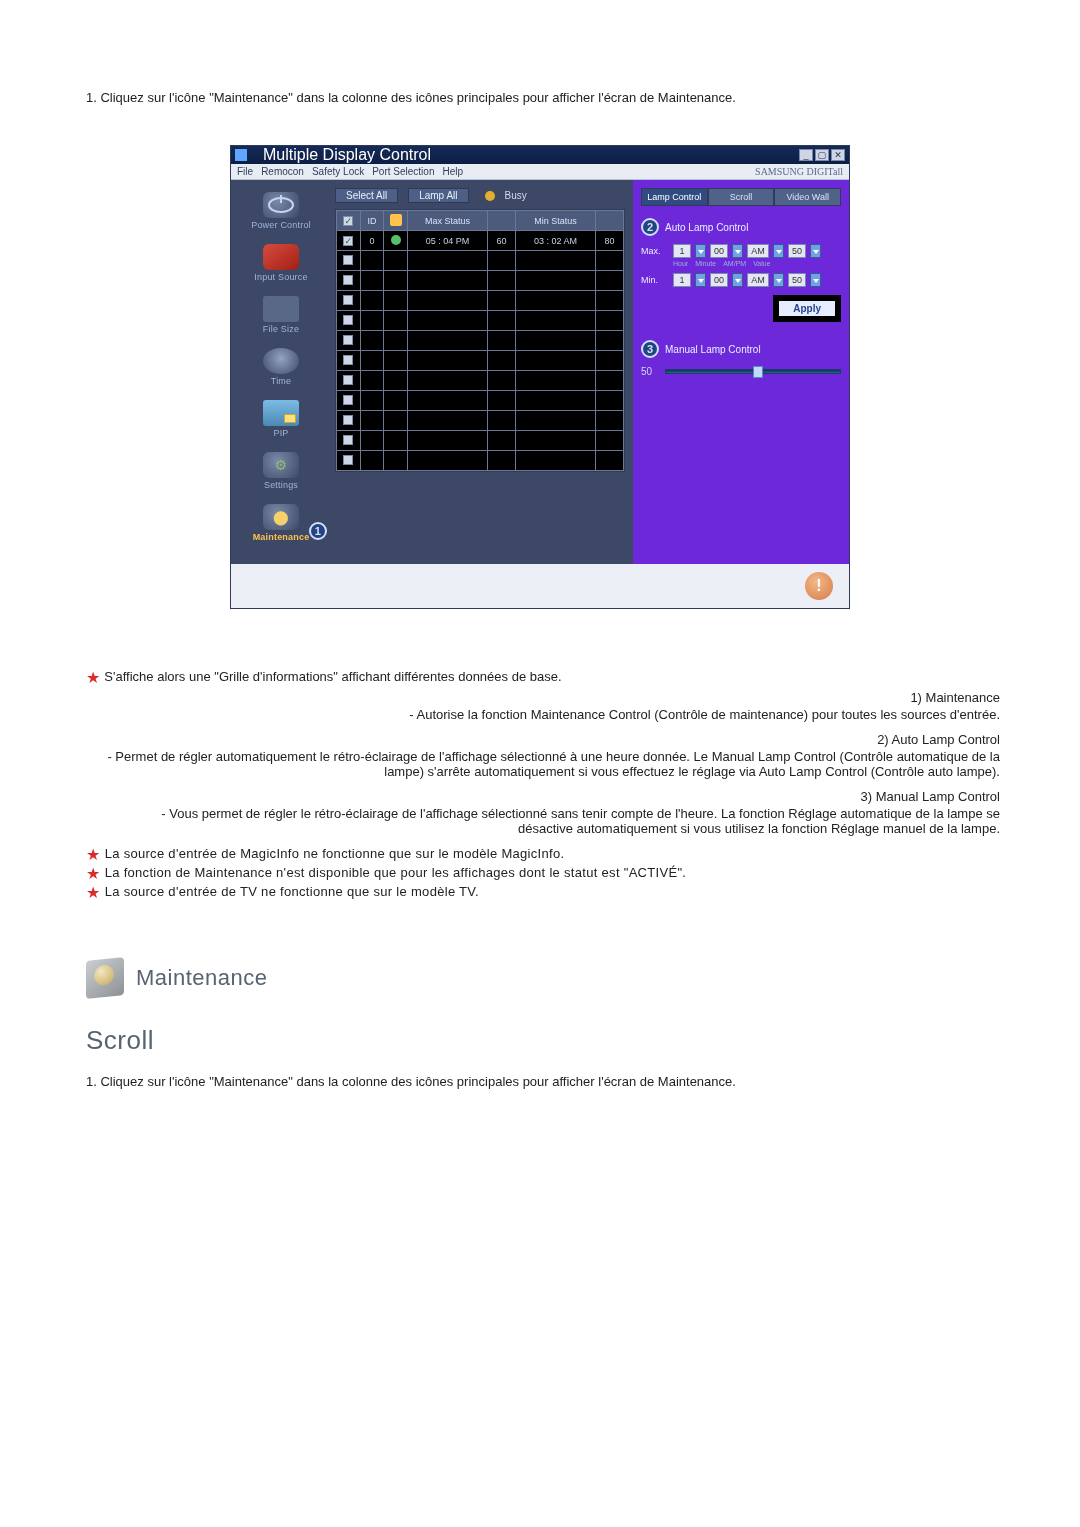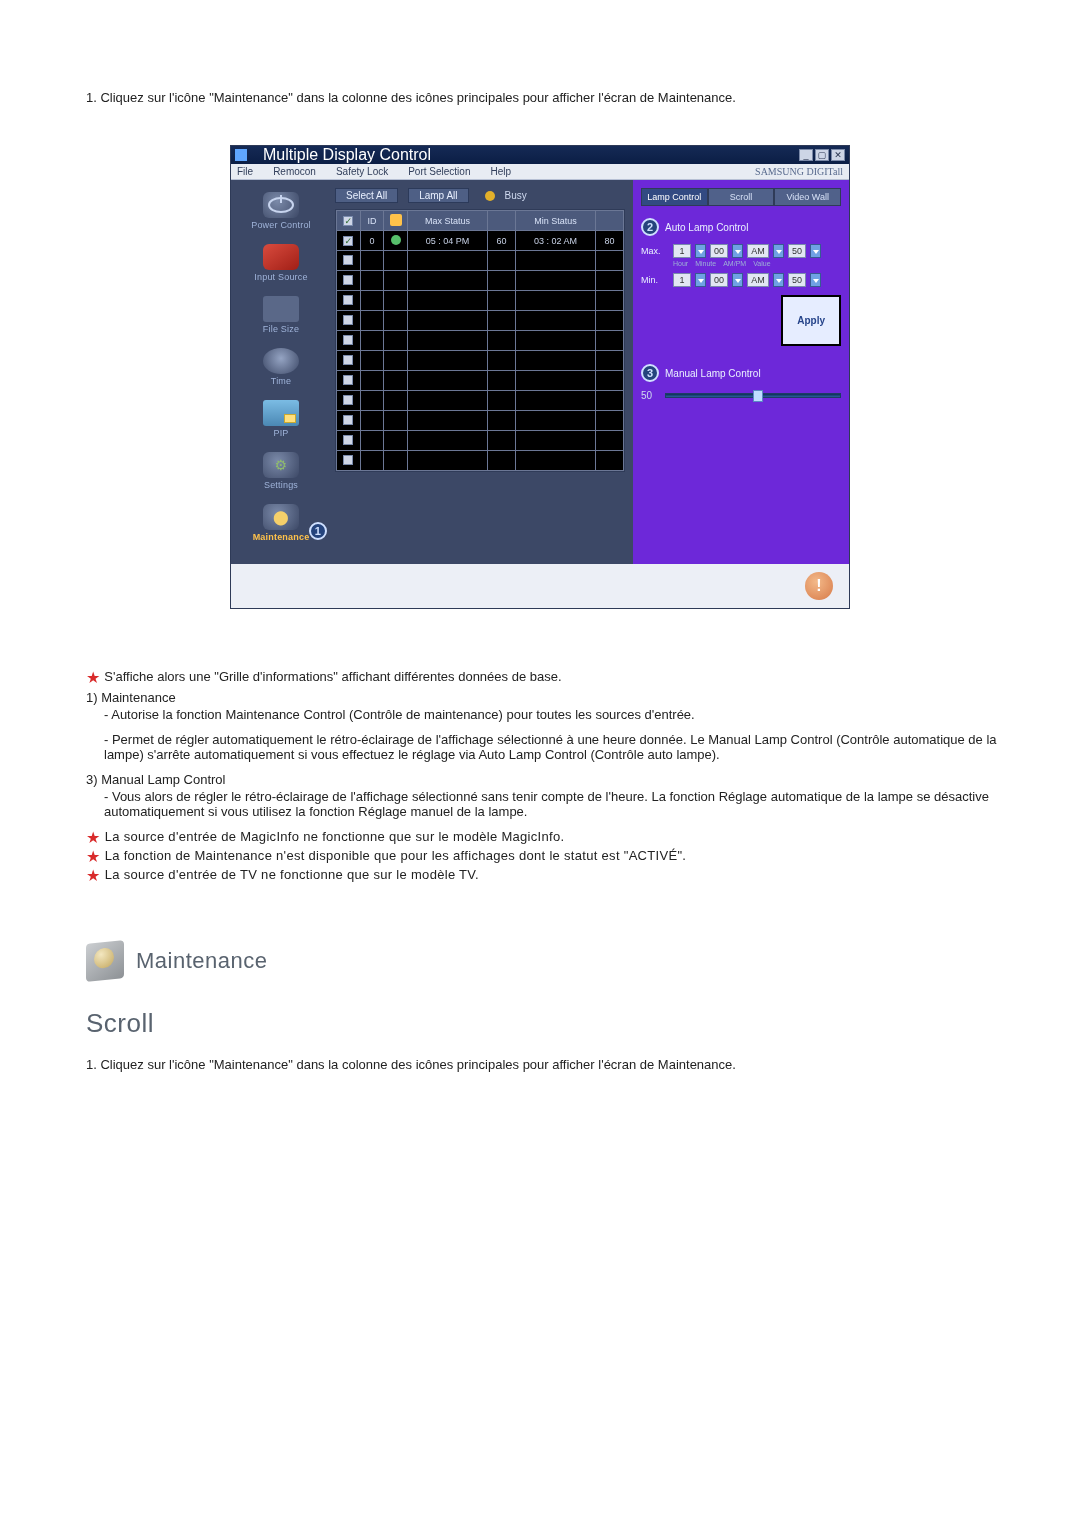--- a/index.html
+++ b/index.html
@@ -8,21 +8,21 @@
 
   .intro-line { margin: 30px 0 40px 6px; }
 
   
   .app-window { width: 620px; margin: 0 auto 60px auto; border: 1px solid #2e3a57; font-size: 11px; }
   .titlebar { background: linear-gradient(#152a55,#0b1e45); color: #fff; display: flex; align-items: center; height: 18px; padding: 0 4px; }
   .titlebar .tb-icon { width: 12px; height: 12px; background: #5fa6ff; margin-right: 4px; }
   .titlebar .tb-title { flex: 1; font-size: 16px; padding-left: 12px; }
   .titlebar .tb-btns { display: flex; gap: 2px; }
   .titlebar .tb-btn { width: 14px; height: 12px; background: #cdd5e6; border: 1px solid #7a89a8; font-size: 9px; line-height: 10px; text-align: center; color: #2a3550; }
-  .menubar { background: #e8ecf3; border-bottom: 1px solid #b7c0d4; display: flex; padding: 2px 6px; gap: 20px; font-size: 10px; color: #33405c; }
+  .menubar { background: #e8ecf3; border-bottom: 1px solid #b7c0d4; display: flex; padding: 2px 6px; gap: 8px; font-size: 10px; color: #33405c; }
   .menubar span.brand { margin-left: auto; font-family: Liberation Serif, serif; font-size: 10px; color: #596b8e; }
   .app-body { display: flex; background: #3c4866; }
 
   
   .nav { width: 100px; background: #3c4866; padding: 10px 0; }
   .nav-item { text-align: center; color: #9fb3d9; font-size: 9px; letter-spacing: .2px; padding: 2px 0 12px 0; }
   .nav-item .ic { width: 36px; height: 26px; margin: 0 auto 2px auto; background: radial-gradient(circle at 40% 35%, #7b8aa9, #3c4866); border-radius: 6px; position: relative; }
   .nav-item .ic.power::before { content:""; position:absolute; inset:5px; border:2px solid #c7d4ee; border-radius:50%; }
   .nav-item .ic.power::after  { content:""; position:absolute; left:50%; top:3px; width:2px; height:8px; background:#c7d4ee; transform:translateX(-50%); }
   .nav-item .ic.src   { background: linear-gradient(145deg,#d94b3e,#a11f16); }
@@ -57,34 +57,34 @@
   .tabrow { display:flex; gap:0; margin-bottom:12px; }
   .tab { flex:1; text-align:center; font-size:9px; padding:3px 0; background:#50618a; color:#d7e1f6; border:1px solid #2f3b58; }
   .tab.active { background:#324a82; color:#fff; }
   .panel-title { color:#e9f0ff; font-size:10px; display:flex; align-items:center; gap:6px; margin:6px 0 8px 0; }
   .circ-num { width:18px; height:18px; border:2px solid #cfe0ff; border-radius:50%; color:#cfe0ff; font-weight:bold; font-size:11px; display:flex; align-items:center; justify-content:center; background:#25447d; }
   .row { display:flex; align-items:center; gap:4px; margin-bottom:4px; color:#e9f0ff; font-size:9px; }
   .tiny-in { width:18px; height:14px; background:#e2e7f3; border:1px solid #7a8bad; color:#333; font-size:9px; text-align:center; line-height:12px; }
   .dd { width:11px; height:14px; background:#6fa1e4; border:1px solid #375a93; position:relative; }
   .dd::after { content:""; position:absolute; left:2px; top:5px; border-left:3px solid transparent; border-right:3px solid transparent; border-top:4px solid #fff; }
   .fld-lbls { display:flex; gap:7px; font-size:7px; color:#9db1d6; margin:-2px 0 6px 32px; }
-  .apply { margin-left:auto; display:block; background:#e6edff; color:#26448a; font-weight:bold; font-size:10px; padding:18px 14px; border:2px solid #000000; margin-top:8px; }
+  .apply { margin-left:auto; display:block; background:#e6edff; color:#26448a; font-weight:bold; font-size:10px; padding:2px 14px; border:6px solid #000000; margin-top:8px; }
   .slider { display:flex; align-items:center; gap:6px; }
   .slider .val { color:#cfd9ef; font-size:10px; width:18px; }
   .track { flex:1; height:5px; background:linear-gradient(#0c2e55,#2a5fa0); position:relative; border:1px solid #1c3d66; }
   .thumb { position:absolute; left:50%; top:-4px; width:10px; height:12px; background:#bfdcff; border:1px solid #5a88c4; }
 
   .status-strip { height:44px; background:#eceff6; display:flex; align-items:center; justify-content:flex-end; padding:0 16px; }
   .warn { width:28px; height:28px; border-radius:50%; background:radial-gradient(circle at 40% 35%, #f3b989, #d77a49); position:relative; }
   .warn::after { content:"!"; position:absolute; inset:0; display:flex; align-items:center; justify-content:center; color:#fff; font-weight:bold; font-size:16px; }
 
   
   .star { color:#d92b2b; font-size:16px; line-height:13px; vertical-align:-2px; margin-right:4px; }
   .note { margin:4px 0 4px 6px; }
-  ol.info { list-style:none; margin:6px 0 0 6px; }
+  ol.info { list-style:none; margin:6px 0 0 6px;text-align:right; }
   ol.info > li { margin-bottom:10px; }
   ol.info > li > .hd { margin-bottom:2px; }
   ol.info > li > .bd { margin-left:18px; }
   .tnote { margin:4px 0 4px 6px; letter-spacing:.3px; }
 
   .sec-head { display:flex; align-items:center; gap:12px; margin:60px 0 28px 6px; }
   .sec-head .cube { width:38px; height:38px; background:linear-gradient(145deg,#cbced1,#8d9195); transform:skewY(-6deg); border-radius:4px; position:relative; }
   .sec-head .cube::after { content:""; position:absolute; left:8px; top:6px; width:20px; height:20px; border-radius:50%; background:radial-gradient(circle at 35% 30%, #f3e7c0, #c3a75e); }
   .sec-head h2 { font-size:22px; color:#59636f; font-weight:normal; letter-spacing:.5px; }
   h1.scroll { font-size:26px; color:#59636f; font-weight:normal; margin:10px 0 18px 6px; letter-spacing:.5px; }
@@ -352,25 +352,26 @@
     </div>
   </div>
 
   <p class="note"><span class="star">★</span><span>S'affiche alors une "Grille d'informations" affichant différentes données de base.</span></p>
   <ol class="info">
     <li>
         <div class="hd">1)  Maintenance</div>
         <div class="bd">- Autorise la fonction Maintenance Control (Contrôle de maintenance) pour toutes les sources d'entrée.</div>
       </li>
     <li>
+        <div class="hd">2)  Auto Lamp Control</div>
         <div class="bd">- Permet de régler automatiquement le rétro-éclairage de l'affichage sélectionné à une heure donnée. Le Manual Lamp Control (Contrôle automatique de la lampe) s'arrête automatiquement si vous effectuez le réglage via Auto Lamp Control (Contrôle auto lampe).</div>
       </li>
     <li>
         <div class="hd">3)  Manual Lamp Control</div>
-        <div class="bd">- Vous alors de régler le rétro-éclairage de l'affichage sélectionné sans tenir compte de l'heure. La fonction Réglage automatique de la lampe se désactive automatiquement si vous utilisez la fonction Réglage manuel de la lampe.</div>
+        <div class="bd">- Vous permet de régler le rétro-éclairage de l'affichage sélectionné sans tenir compte de l'heure. La fonction Réglage automatique de la lampe se désactive automatiquement si vous utilisez la fonction Réglage manuel de la lampe.</div>
       </li>
   </ol>
   <p class="tnote"><span class="star">★</span><span>La source d'entrée de MagicInfo ne fonctionne que sur le modèle MagicInfo.</span></p>
   <p class="tnote"><span class="star">★</span><span>La fonction de Maintenance n'est disponible que pour les affichages dont le statut est "ACTIVÉ".</span></p>
   <p class="tnote"><span class="star">★</span><span>La source d'entrée de TV ne fonctionne que sur le modèle TV.</span></p>
 
   <div class="sec-head">
     <span class="cube"></span>
     <h2>Maintenance</h2>
   </div>

